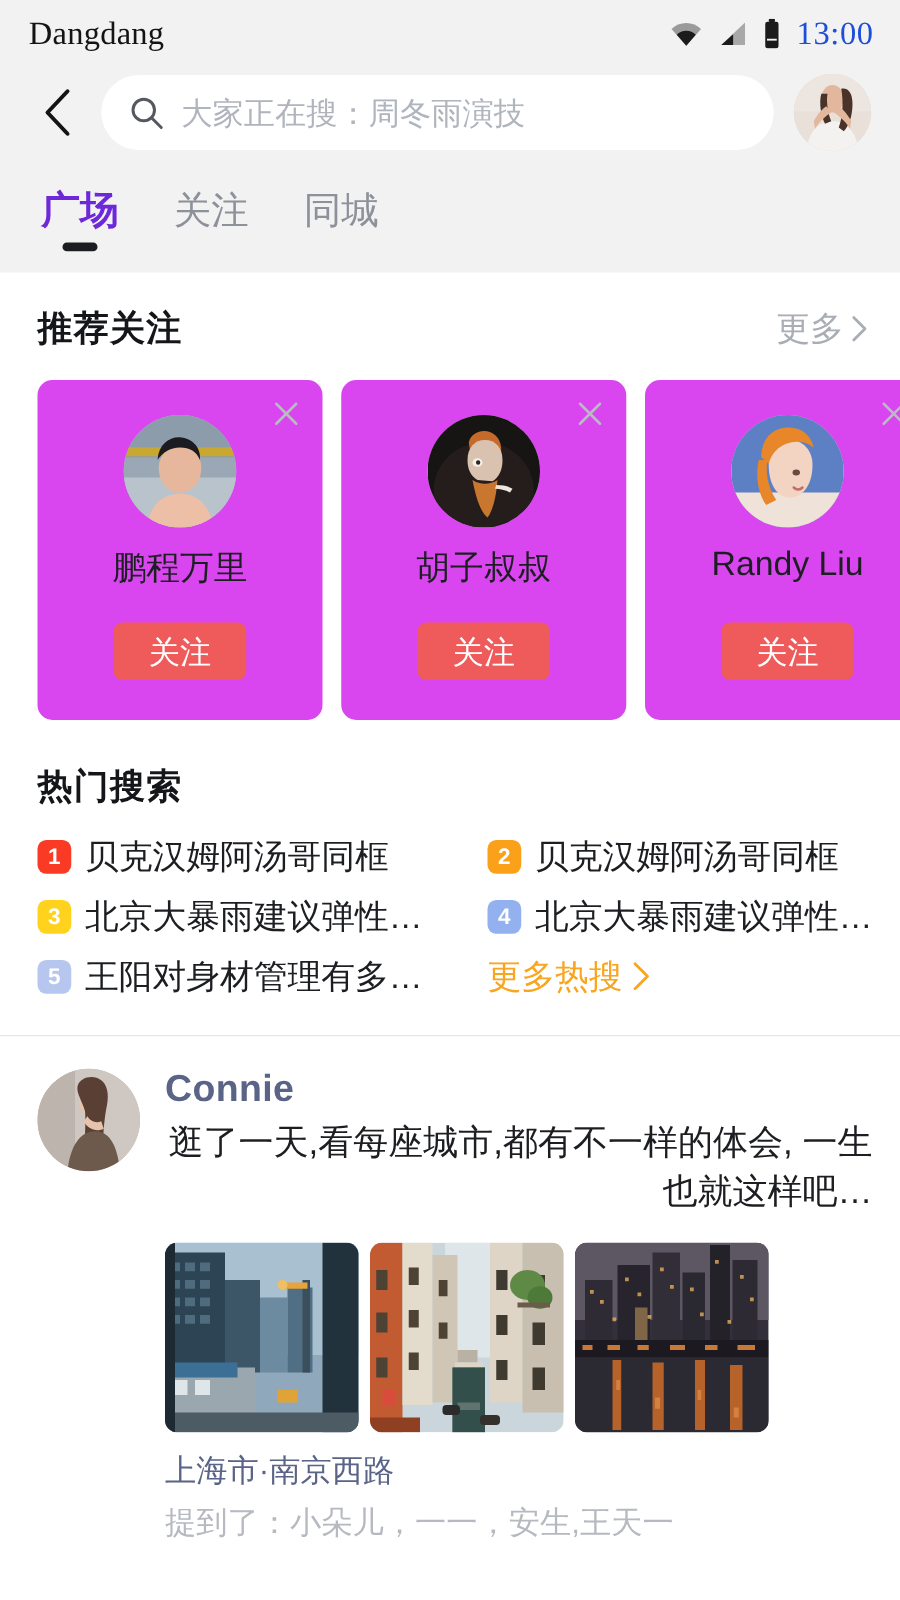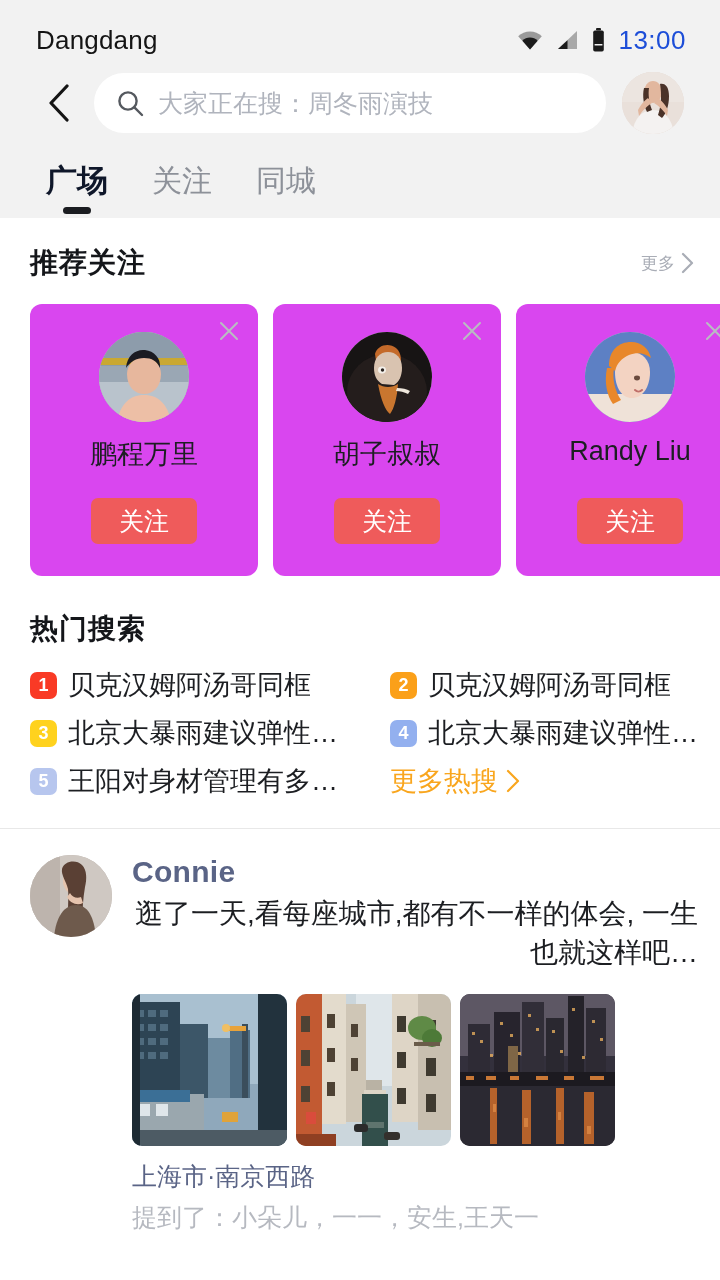--- a/index.html
+++ b/index.html
@@ -4,21 +4,21 @@
 <style>
   * { margin:0; padding:0; box-sizing:border-box; }
   html, body {
     width:720px; height:1280px;
     font-family:"Liberation Sans","DejaVu Sans",sans-serif;
     background:#ffffff; overflow:hidden;
   }
   .phone { position:relative; width:720px; height:1280px; background:#fff; }
 
   
-  .header-zone { background:#f2f2f2; padding:16px; height:218px; position:relative; }
+  .header-zone { background:#f2f2f2; padding:3px; height:218px; position:relative;font-family:Liberation Serif, serif; }
 
   .statusbar {
     height:48px; display:flex; align-items:center;
     justify-content:space-between; padding:0 18px 0 20px;
   }
   .sb-title { font-size:26px; color:#141414; letter-spacing:.2px; }
   .sb-right { display:flex; align-items:center; gap:12px; }
   .sb-time { font-size:26px; color:#1d4ed8; letter-spacing:.5px; }
   .ic-wifi, .ic-signal, .ic-batt { display:block; }
 
@@ -33,34 +33,34 @@
   }
   .search-ph { font-size:25px; color:#b0b4bd; white-space:nowrap; }
   .avatar-hdr {
     width:62px; height:62px; border-radius:50%; flex:0 0 auto;
     overflow:hidden; position:relative; background:#e6ddd8;
   }
 
   .tabs { display:flex; align-items:flex-end; gap:44px; padding:18px 0 0 30px; height:74px; }
   .tab { position:relative; padding-bottom:14px; }
   .tab-label { font-size:30px; color:#8d9199; }
-  .tab.active .tab-label { color:#0f172a; font-weight:bold; font-size:31px; }
+  .tab.active .tab-label { color:#6d28d9; font-weight:bold; font-size:31px; }
   .tab-underline {
     position:absolute; left:50%; transform:translateX(-50%);
     bottom:2px; width:28px; height:7px; border-radius:4px; background:#1b1d21;
   }
 
   
   .sec-rec { padding:26px 0 0 0; background:#fff; }
   .sec-head {
     display:flex; align-items:center; justify-content:space-between;
     padding:0 26px 0 30px;
   }
   .sec-title { font-size:28px; font-weight:bold; color:#14161a; letter-spacing:1px; }
-  .more-link { display:flex; align-items:center; gap:6px; font-size:17px; color:#a9adb6; }
+  .more-link { display:flex; align-items:center; gap:6px; font-size:27px; color:#a9adb6; }
 
   .cards { display:flex; gap:15px; padding:22px 0 0 30px; overflow:hidden; }
   .card {
     flex:0 0 auto; width:228px; height:272px; background:#d946ef;
     border-radius:12px; position:relative; padding-top:28px;
     display:flex; flex-direction:column; align-items:center;
   }
   .card-close { position:absolute; top:16px; right:18px; }
   .card-avatar {
     width:90px; height:90px; border-radius:50%; overflow:hidden;

